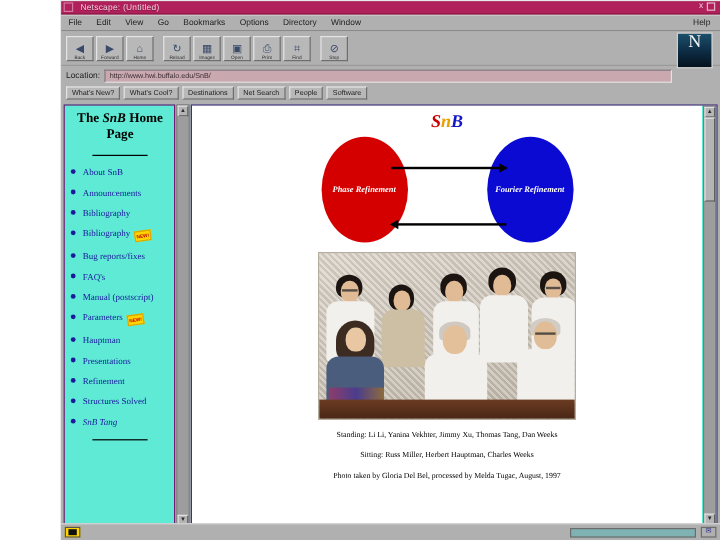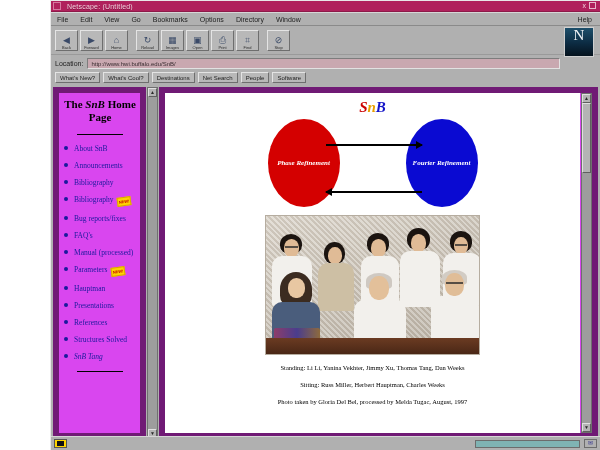--- a/index.html
+++ b/index.html
@@ -100,22 +100,22 @@
     box-sizing:border-box;white-space:nowrap;
   }
 
   
   .content{
     position:relative;height:356px;background:#b0b0b0;
     padding:2px 2px 0 2px;box-sizing:border-box;
     display:flex;
   }
   .frame{
-    background:#d946ef;
-    border:6px solid #701a75;
+    background:#5eead4;
+    border:1px solid #701a75;
     box-sizing:border-box;position:relative;overflow:hidden;
   }
   .frame-left{width:93px;height:352px;padding:5px 4px 0 5px;}
   .frame-right{flex:1;height:352px;margin-left:1px;}
 
   
   .sbar{
     width:11px;background:#a8a8a8;
     border:1px solid #6f6f6f;box-sizing:border-box;
     display:flex;flex-direction:column;align-items:center;
@@ -358,38 +358,38 @@
           <li class="nav-item">
             <span class="bullet"></span>
             <span class="lbl">Bug reports/fixes</span>
           </li>
           <li class="nav-item">
             <span class="bullet"></span>
             <span class="lbl">FAQ's</span>
           </li>
           <li class="nav-item">
             <span class="bullet"></span>
-            <span class="lbl">Manual (processed)</span>
+            <span class="lbl">Manual (postscript)</span>
           </li>
           <li class="nav-item">
             <span class="bullet"></span>
             <span class="lbl">Parameters</span>
             <span class="newbadge">NEW!</span>
           </li>
           <li class="nav-item">
             <span class="bullet"></span>
             <span class="lbl">Hauptman</span>
           </li>
           <li class="nav-item">
             <span class="bullet"></span>
             <span class="lbl">Presentations</span>
           </li>
           <li class="nav-item">
             <span class="bullet"></span>
-            <span class="lbl">References</span>
+            <span class="lbl">Refinement</span>
           </li>
           <li class="nav-item">
             <span class="bullet"></span>
             <span class="lbl">Structures Solved</span>
           </li>
           <li class="nav-item italic">
             <span class="bullet"></span>
             <span class="lbl">SnB Tang</span>
           </li>
         </ul>

